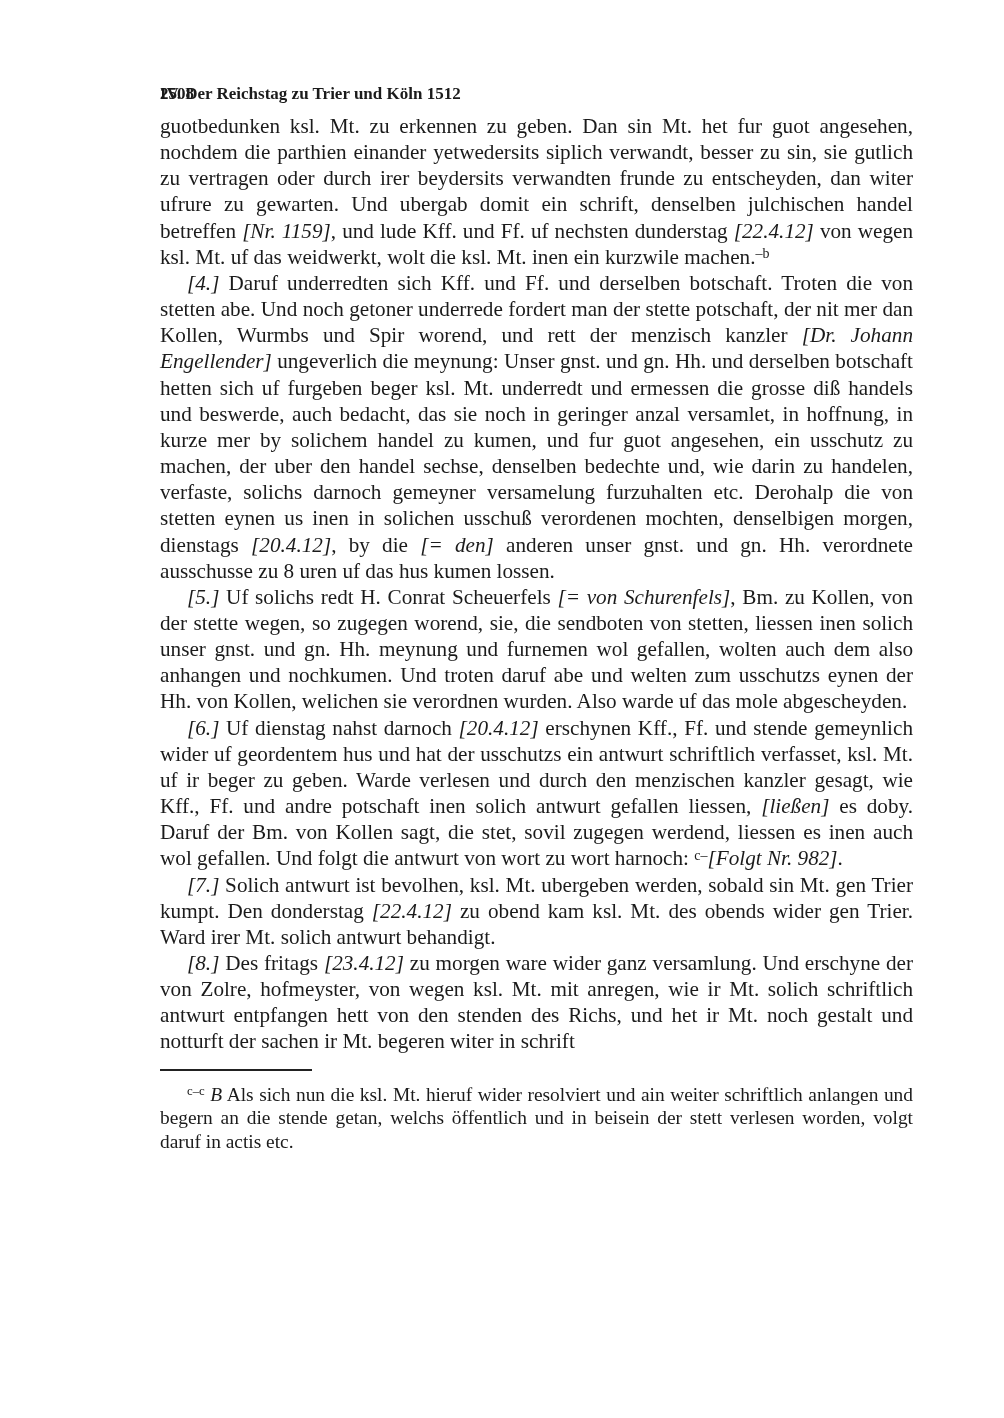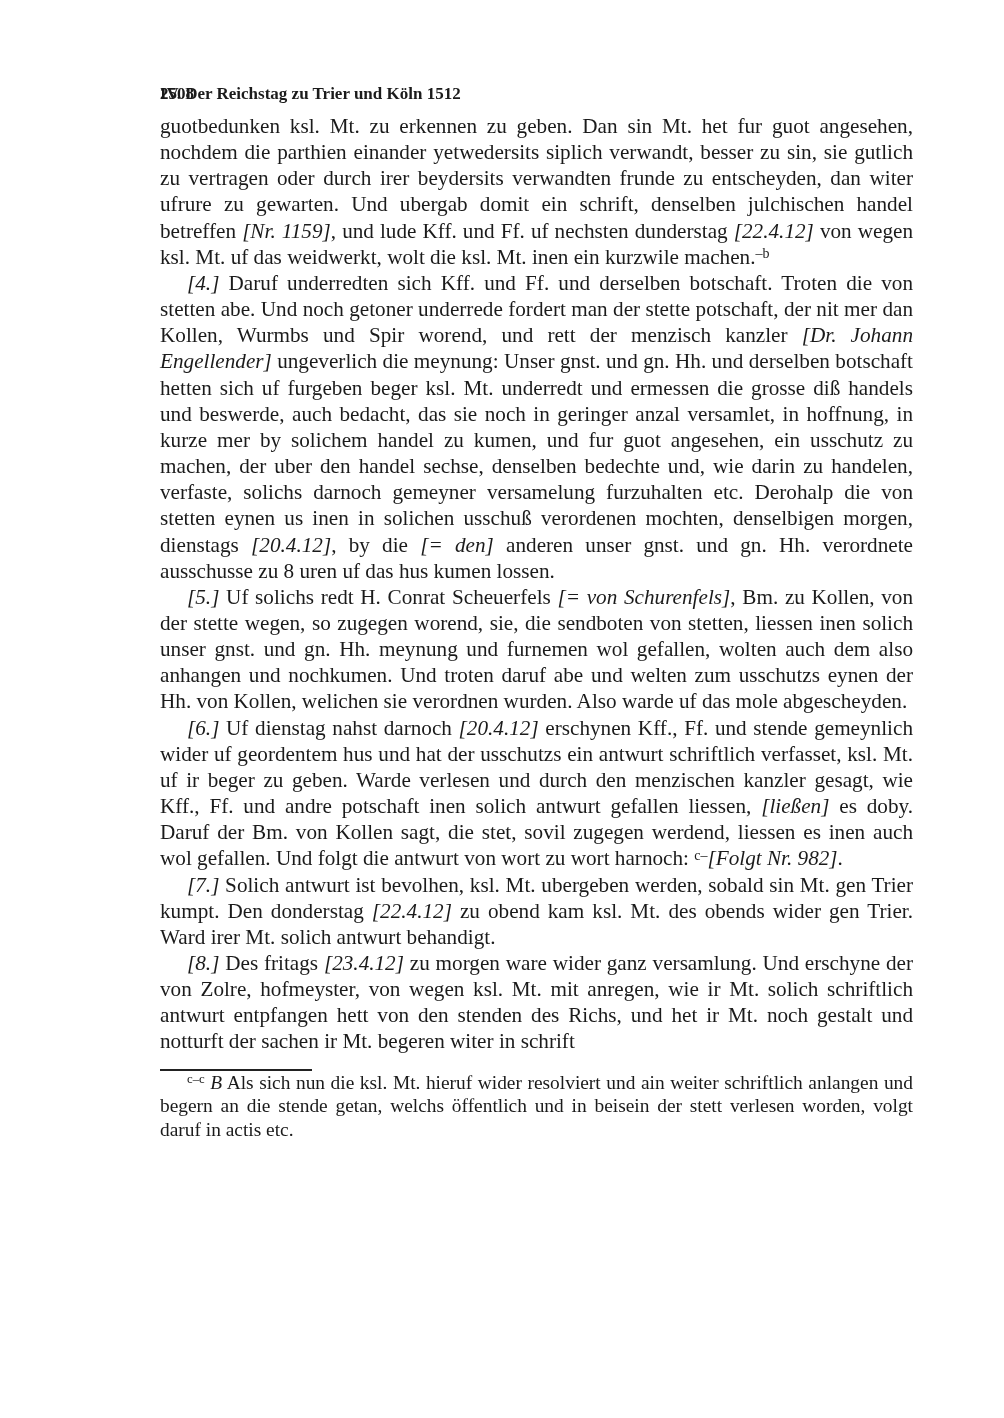--- a/index.html
+++ b/index.html
@@ -66,21 +66,21 @@
     position: relative;
     top: -0.42em;
   }
   .footnote-rule {
     width: 152px;
     height: 0;
     border-top: 2px solid #222;
     margin-top: 14px;
   }
   .footnote {
-    margin-top: 0;
+    margin-top: 12px;
     font-size: 19.4px;
     line-height: 23.6px;
     text-align: justify;
     hyphens: none;
   }
 </style>
 </head>
 <body>
 
 <div class="page">

